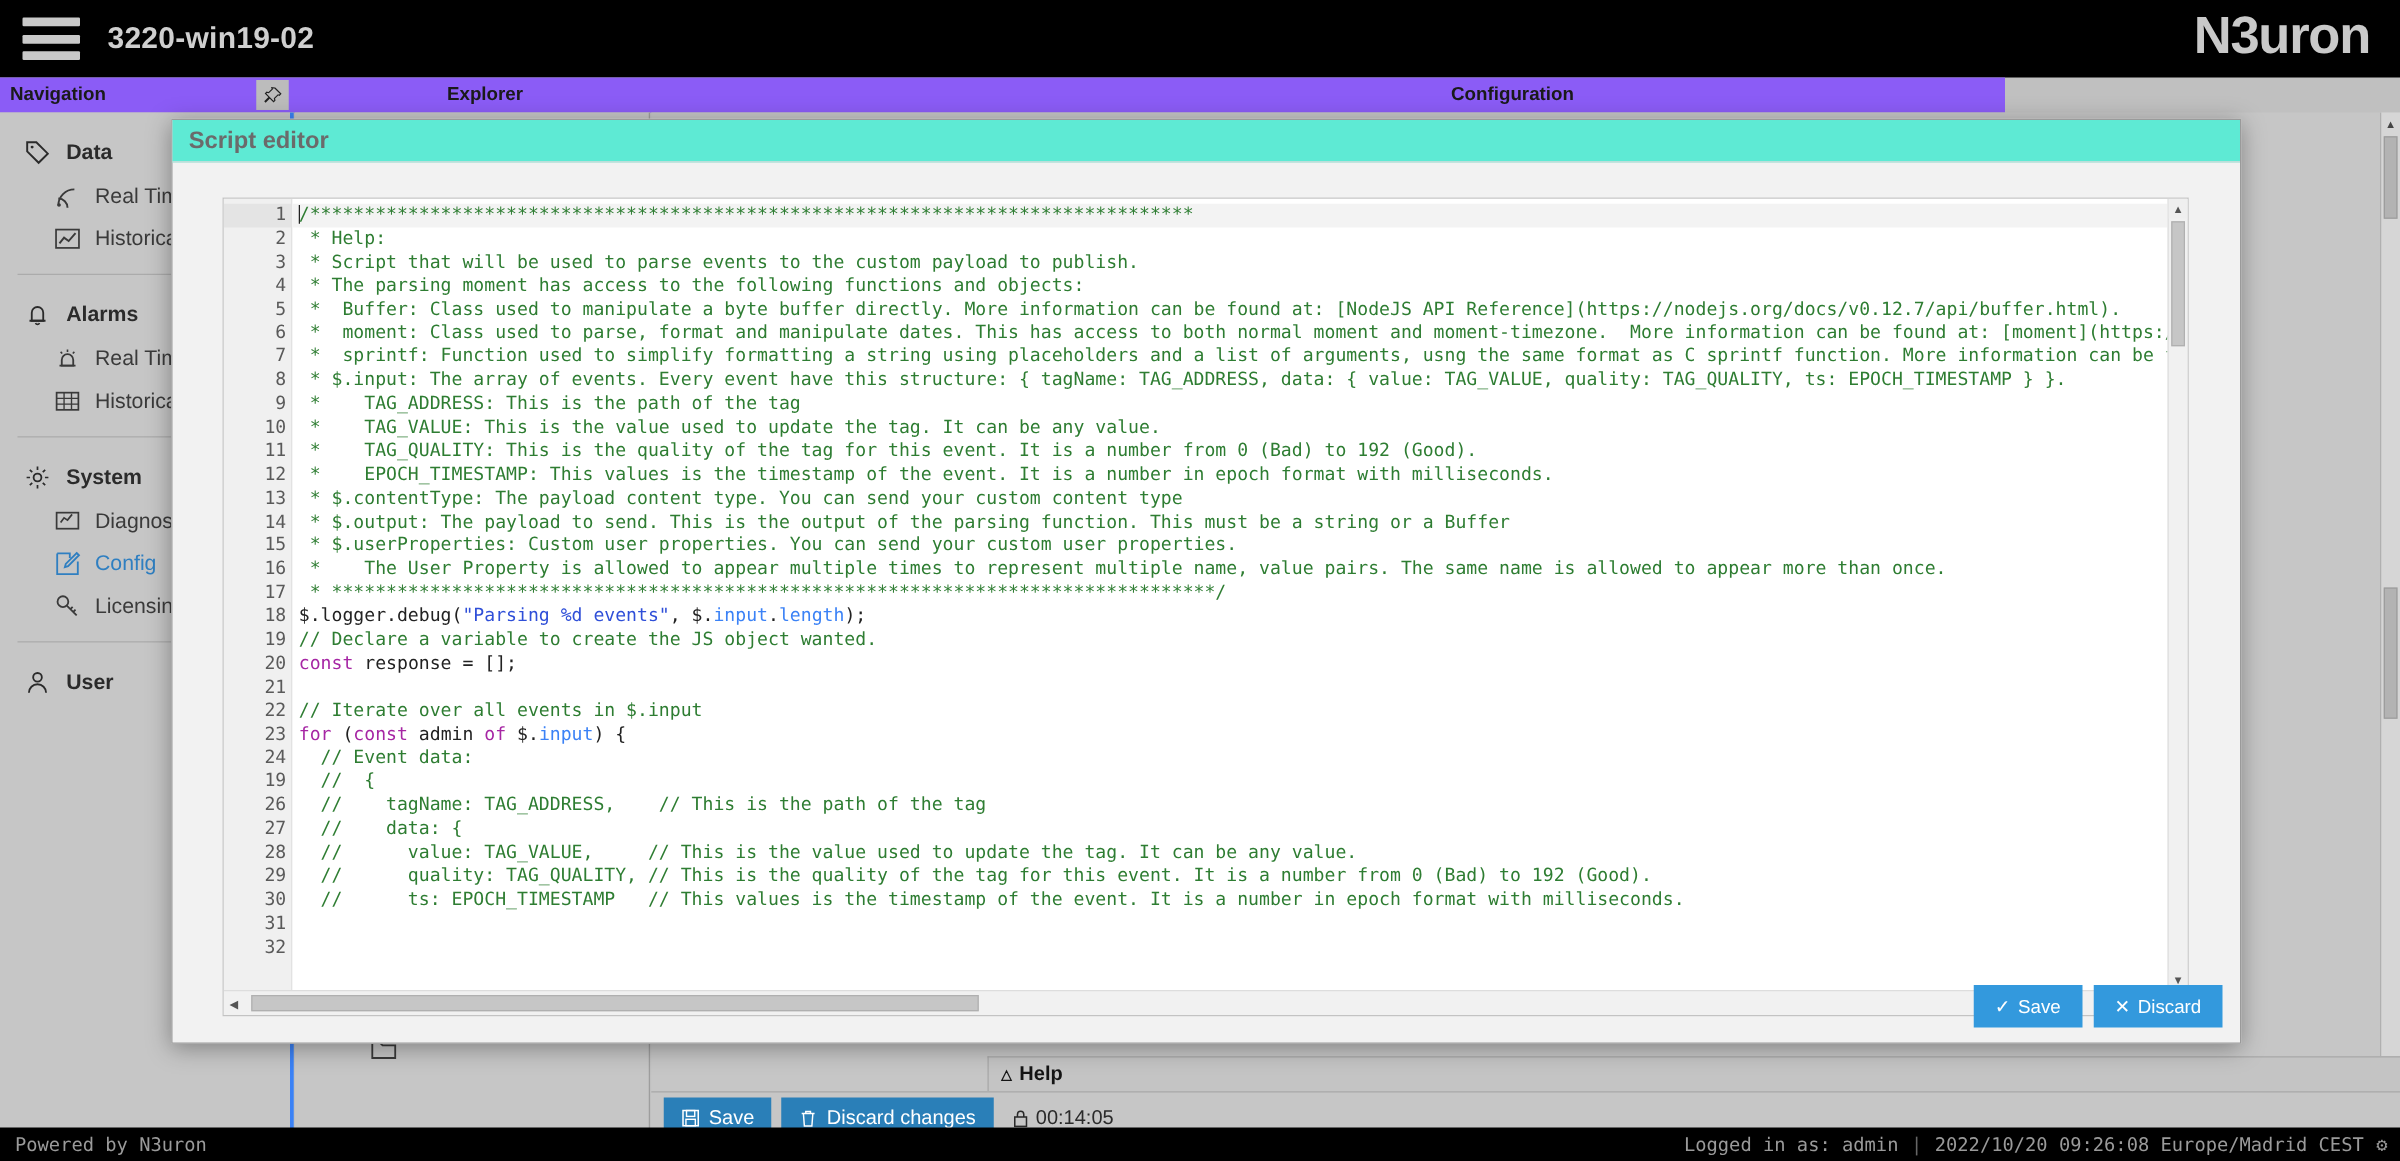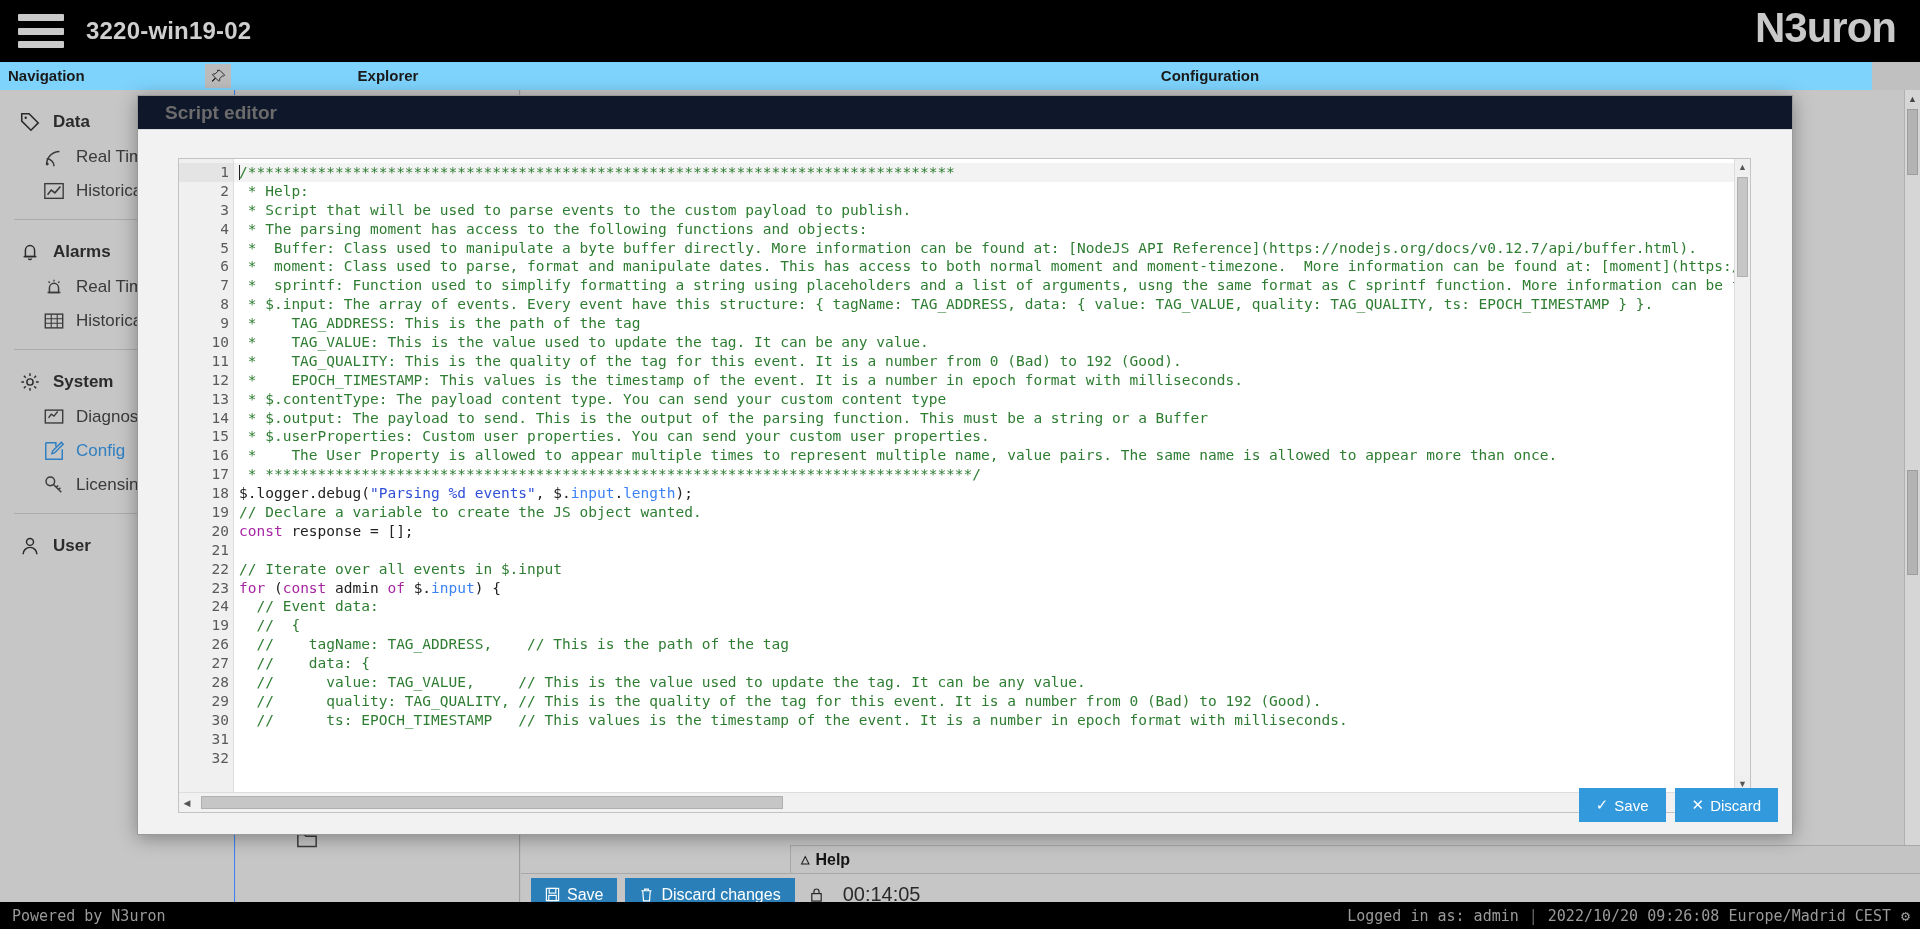--- a/index.html
+++ b/index.html
@@ -16,55 +16,55 @@
     background:#000; display:flex; align-items:center;
   }
   .hamburger { width:46px; height:34px; margin-left:18px; display:flex;
     flex-direction:column; justify-content:space-between; cursor:pointer; }
   .hamburger span { display:block; height:7px; background:#c9c9c9; border-radius:1px; }
   #host-name { color:#cfcfcf; font-size:24px; font-weight:bold; margin-left:22px; letter-spacing:.2px; }
   #brand { position:absolute; right:24px; top:4px; color:#c9c9c9;
     font-size:42px; font-weight:bold; letter-spacing:-1px; }
 
   
-  #colbar { position:absolute; left:0; top:62px; width:1872px; height:28px; background:#7dd3fc; }
+  #colbar { position:absolute; left:0; top:62px; width:1604px; height:28px; background:#8b5cf6; }
   .colhdr { position:absolute; top:0; height:28px; line-height:28px;
     font-size:15px; font-weight:bold; color:#1a1a1a; }
   #hdr-nav  { left:8px; }
   #hdr-expl { left:253px; width:270px; text-align:center; }
   #hdr-conf { left:520px; width:1380px; text-align:center; }
   #pin-btn { position:absolute; left:205px; top:2px; width:26px; height:24px;
     display:flex; align-items:center; justify-content:center; cursor:pointer;
     background:#bcbcbc; color:#222; font-size:15px; }
 
   
   #nav-panel { position:absolute; left:0; top:90px; width:235px; height:829px;
-    background:#c6c6c6; border-right:1px solid #3b82f6; }
+    background:#c6c6c6; border-right:3px solid #3b82f6; }
   #expl-panel { position:absolute; left:236px; top:90px; width:284px; height:829px;
     background:#c6c6c6; border-right:1px solid #9e9e9e; }
   #conf-panel { position:absolute; left:521px; top:90px; width:1399px; height:829px;
     background:#c6c6c6; }
 
   .nav-group { margin-top:14px; }
   .nav-group-title { display:flex; align-items:center; gap:11px;
     padding:7px 0 7px 18px; font-size:17px; font-weight:bold; color:#2b2b2b; }
   .nav-item { display:flex; align-items:center; gap:10px;
     padding:6px 0 6px 42px; font-size:17px; color:#3a3a3a; cursor:pointer; }
   .nav-item.active { color:#2f7fc1; }
   .nav-sep { height:1px; background:#ababab; margin:11px 14px 0 14px; }
   .ico { width:24px; height:22px; flex:0 0 24px; display:block; }
 
   
   #modal {
     position:absolute; left:137px; top:95px; width:1656px; height:740px;
     background:#f2f2f2; border:1px solid #9a9a9a;
     box-shadow:0 3px 18px rgba(0,0,0,.35);
   }
-  #modal-header { height:34px; background:#0f172a; border-bottom:1px solid #dcdcdc;
-    display:flex; align-items:center; padding-left:27px; }
+  #modal-header { height:34px; background:#5eead4; border-bottom:1px solid #dcdcdc;
+    display:flex; align-items:center; padding-left:13px; }
   #modal-title { font-size:19px; font-weight:bold; color:#6b6b6b; }
 
   #editor-wrap { position:absolute; left:40px; top:62px; width:1573px; height:655px;
     background:#fff; border:1px solid #c3c3c3; overflow:hidden; }
   #editor { position:absolute; left:0; top:0; right:16px; bottom:20px;
     display:flex; font-family:"DejaVu Sans Mono", monospace; font-size:14.5px; }
 
   #gutter { width:55px; flex:0 0 55px; background:#f0f0f0; text-align:right;
     padding-top:4px; color:#5a5a5a; border-right:1px solid #ddd; position:relative; }
   .gln { height:18.9px; line-height:18.9px; padding-right:4px; position:relative;
@@ -106,21 +106,21 @@
   #help-bar { position:absolute; left:790px; top:845px; width:1130px; height:28px;
       background:#c4c4c4; border-top:1px solid #a8a8a8; border-left:1px solid #a8a8a8;
       display:flex; align-items:center; gap:6px; padding-left:10px;
       font-size:16px; font-weight:bold; color:#141414; }
   #action-bar { position:absolute; left:521px; top:873px; width:1399px; height:42px;
       background:#c6c6c6; border-top:1px solid #a8a8a8; display:flex; align-items:center;
       padding-left:10px; gap:8px; }
   .abtn { background:#2a7fb8; color:#fff; border:none; font-size:16px;
       padding:8px 14px; cursor:pointer; display:flex; align-items:center; gap:7px;
       font-family:"Liberation Sans", sans-serif; }
-  #lock-timer { display:flex; align-items:center; gap:19px; font-size:20px; color:#2a2a2a;
+  #lock-timer { display:flex; align-items:center; gap:5px; font-size:16px; color:#2a2a2a;
       margin-left:6px; }
   #expl-tree-stub { position:absolute; left:295px; top:825px; width:60px; height:30px;
       display:flex; align-items:center; gap:7px; color:#3a3a3a; font-size:16px; }
 
   
   #cfg-scroll { position:absolute; right:0; top:90px; width:16px; height:755px;
       background:#d6d6d6; border-left:1px solid #b0b0b0; }
   #cfg-scroll .arr { height:17px; display:flex; align-items:center; justify-content:center;
       font-size:9px; color:#444; cursor:pointer; }
   #cfg-scroll .thm { position:absolute; left:2px; width:11px; top:19px; height:66px;

